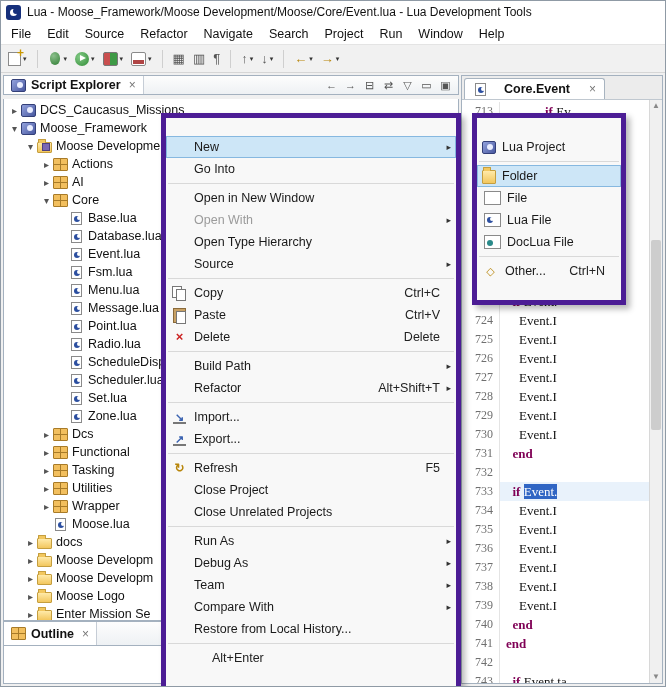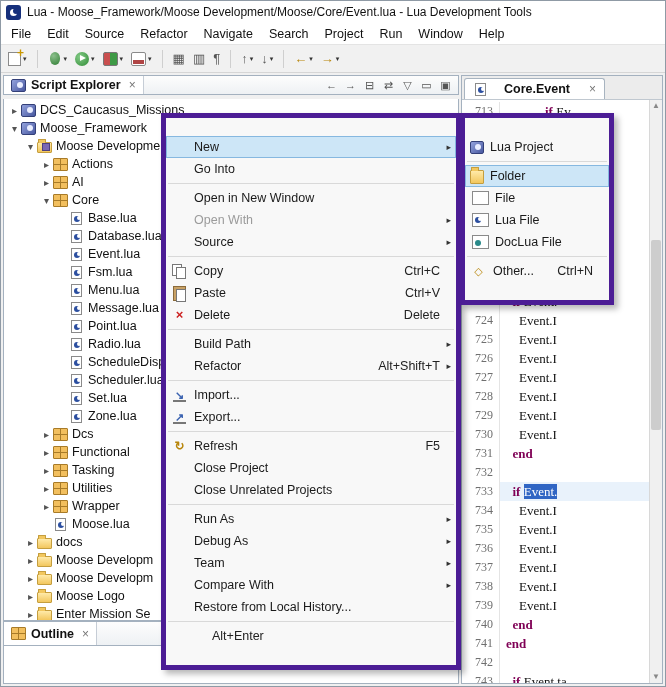--- a/index.html
+++ b/index.html
@@ -76,21 +76,21 @@
   .cur .ct{background:var(--curline,#e9f2fb)}
   .kw{color:var(--kw,#7f0055);font-weight:bold}
   .selt{background:var(--selbg,#3166c4);color:#fff}
   .vsb{position:absolute;right:0;top:24px;bottom:0;width:13px;background:#f0f0f0;border-left:1px solid #d8d8d8}
   .vsb .sa{position:absolute;left:0;right:0;text-align:center;font-size:8px;color:#888;line-height:12px}
   .vthumb{position:absolute;left:1px;right:1px;top:140px;height:190px;background:#cdcdcd;border-radius:2px}
 
   
   .cmenu{position:absolute;background:#f8f8f8;border:5px solid #4c1d95;box-shadow:4px 4px 6px rgba(0,0,0,.28);padding:18px 0;z-index:50}
   #context-menu{left:160px;top:112px;width:300px}
-  #new-submenu{left:459px;top:112px;width:154px;z-index:60}
+  #new-submenu{left:471px;top:112px;width:154px;z-index:60}
   .mrow{display:flex;align-items:center;height:22px;padding:0 5px 0 5px;font-size:12.5px;color:#1a1a1a}
   .mrow.hl{background:var(--mhl,#cde6f7);box-shadow:inset 0 0 0 1px #86b8e0}
   .mrow.dis{color:#9b9b9b}
   .mi{width:17px;height:14px;position:relative;flex:none;margin-right:6px;text-align:center;line-height:14px}
   .mlbl{flex:1;white-space:nowrap}
   .msc{margin-left:18px;color:#222;white-space:nowrap}
   .marr{width:11px;text-align:right;font-size:9px;color:#333}
   .msep{height:1px;background:#d9d9d9;margin:3px 2px}
   .mi-copy::before{content:"";position:absolute;left:1px;top:0;width:8px;height:10px;background:#fff;border:1px solid #777}
   .mi-copy::after{content:"";position:absolute;left:5px;top:3px;width:8px;height:10px;background:#fff;border:1px solid #777}
@@ -422,20 +422,25 @@
         <span class="mlbl">Open in New Window</span>
         <span class="marr"></span>
       </div>
       <div class="mrow dis">
         <span class="mi"></span>
         <span class="mlbl">Open With</span>
         <span class="marr">▸</span>
       </div>
       <div class="mrow">
         <span class="mi"></span>
+        <span class="mlbl">Open Type Hierarchy</span>
+        <span class="marr"></span>
+      </div>
+      <div class="mrow">
+        <span class="mi"></span>
         <span class="mlbl">Source</span>
         <span class="marr">▸</span>
       </div>
       <div class="msep"></div>
       <div class="mrow">
         <span class="mi mi-copy"></span>
         <span class="mlbl">Copy</span>
         <span class="msc">Ctrl+C</span>
         <span class="marr"></span>
       </div>

